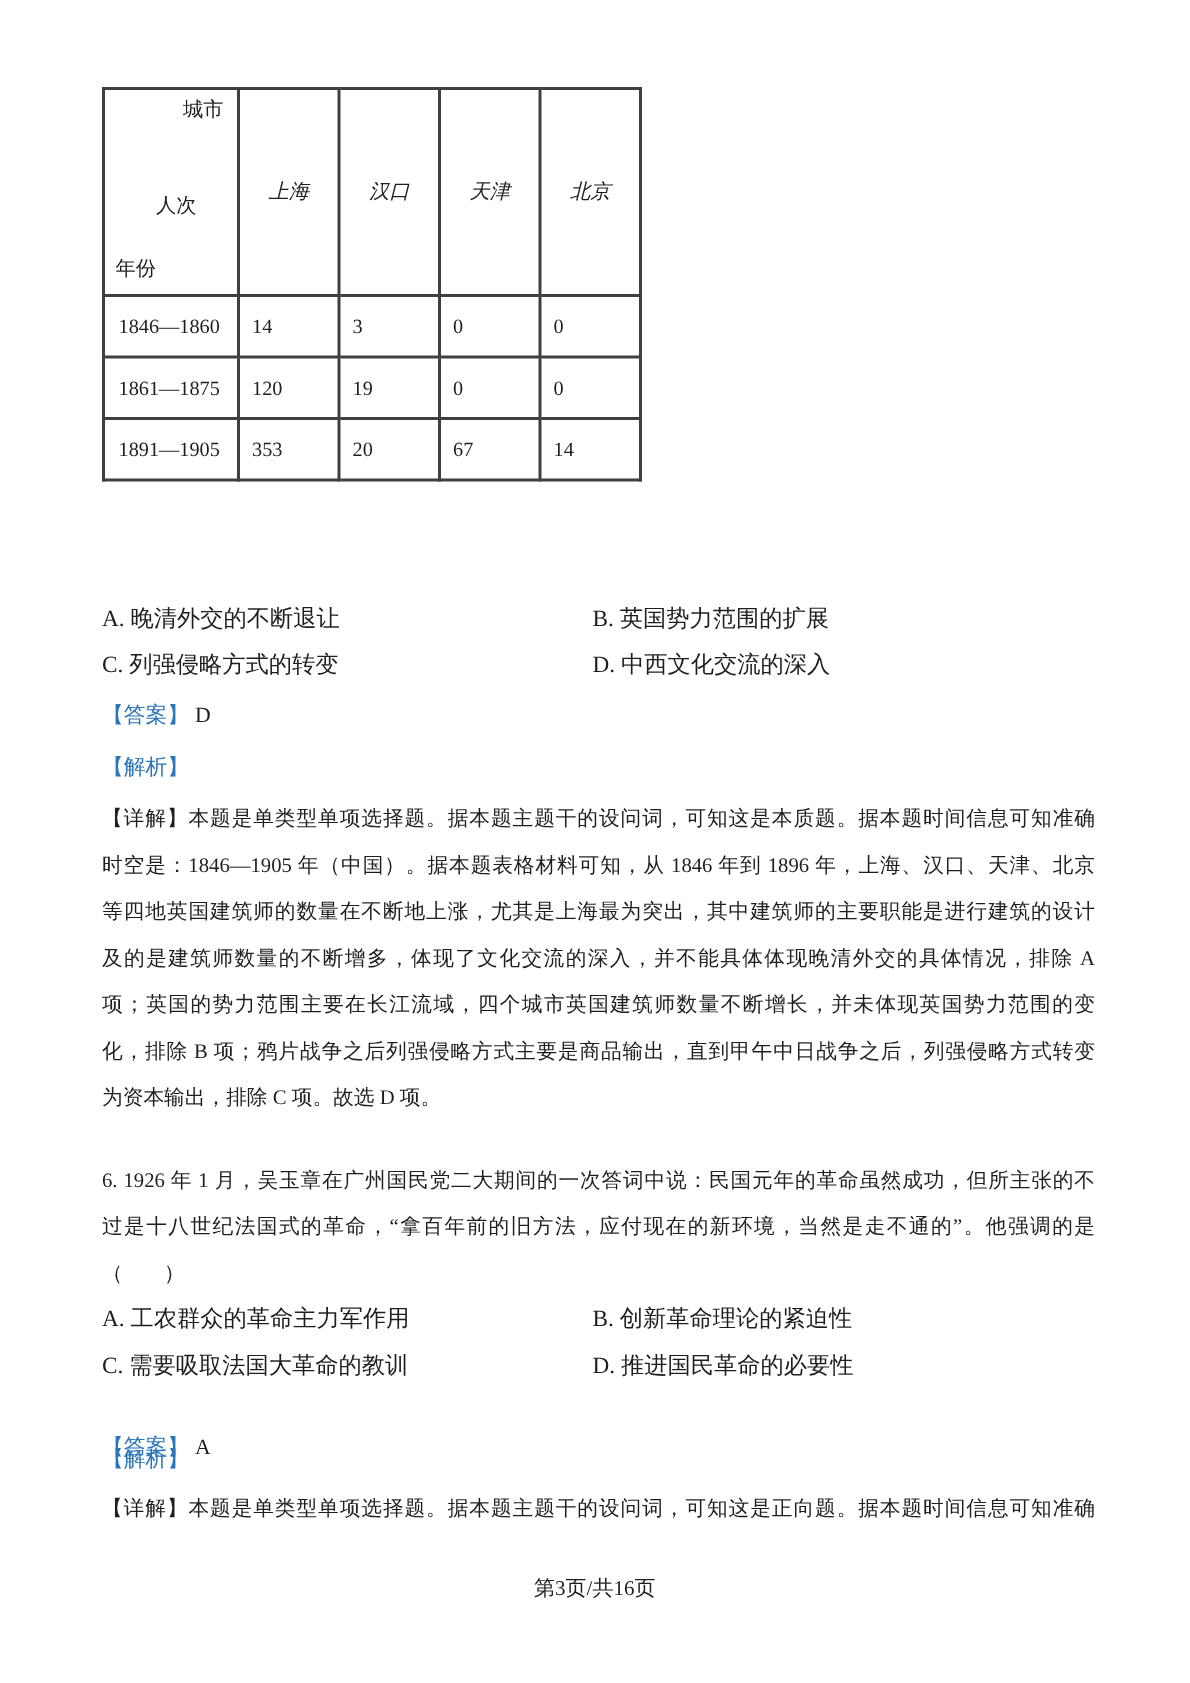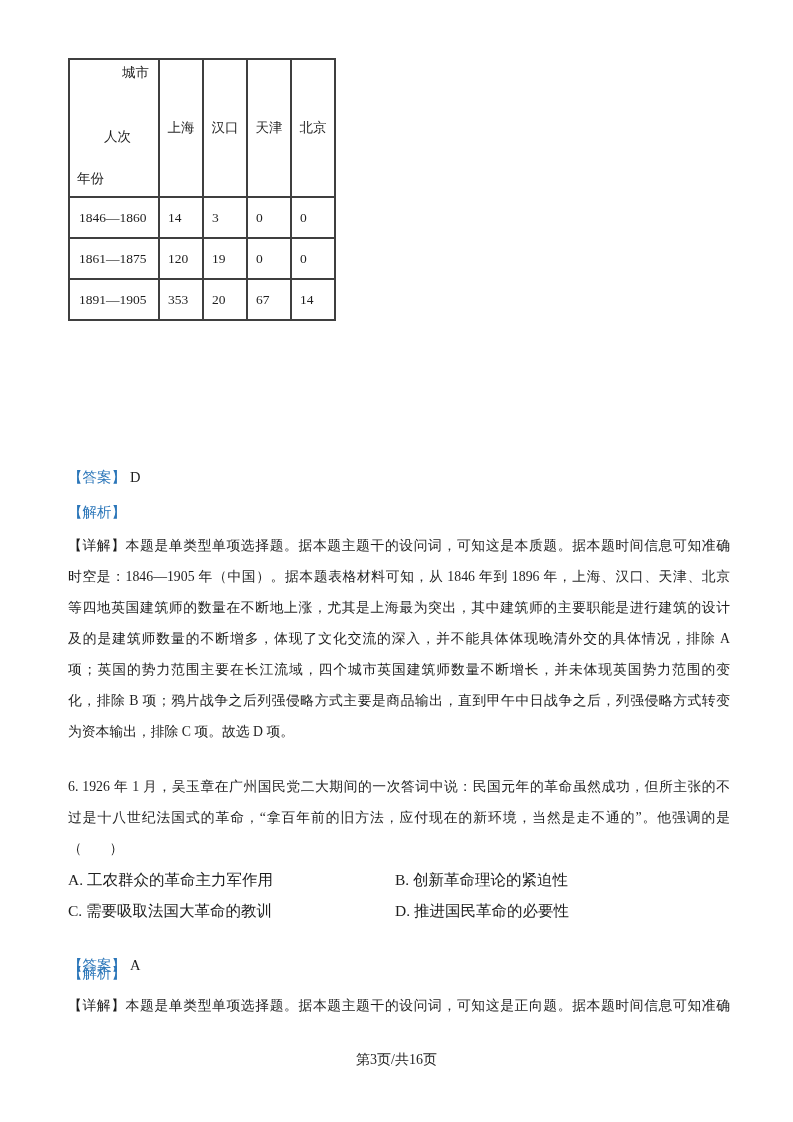--- a/index.html
+++ b/index.html
@@ -17,21 +17,21 @@
   .j { text-align:justify; text-align-last:justify; }
   .options { display:grid; grid-template-columns:327px 1fr; }
   .options .opt { height:31px; line-height:31px; font-size:15.5px; white-space:nowrap; }
   .ansline { height:31px; line-height:31px; font-size:14.5px; white-space:nowrap; }
   .blue { color:var(--accent,#2B76B9); }
   .ansv { margin-left:4px; }
 
   table.dt { position:absolute; left:68px; top:58px; border-collapse:collapse; table-layout:fixed; }
   table.dt td { border:2px solid #3f3f3f; font-size:13.5px; vertical-align:middle; }
   td.corner { width:90px; height:138px; position:relative; font-size:14px; }
-  td.colhead { width:44px; text-align:center; font-size:14px; }
+  td.colhead { width:67px; text-align:center; font-size:14px;font-style:italic; }
   td.pcell { height:41px; padding-left:9px; font-size:13.5px; }
   td.vcell { height:41px; padding-left:8px; font-size:13.5px; }
   .corner-top { position:absolute; top:4px; right:9px; }
   .corner-mid { position:absolute; top:68px; left:34px; }
   .corner-bot { position:absolute; bottom:8px; left:7px; }
 
   .footer {
     position:absolute; top:1044px; left:0; width:793px;
     height:31px; line-height:31px;
     text-align:center; font-size:14px; white-space:nowrap;
@@ -72,20 +72,26 @@
     <tr>
       <td class="pcell">1891—1905</td>
       <td class="vcell">353</td>
       <td class="vcell">20</td>
       <td class="vcell">67</td>
       <td class="vcell">14</td>
     </tr>
     </tbody>
   </table>
 
+  <div class="abs options" style="top:397px">
+    <div class="opt">A. 晚清外交的不断退让</div>
+    <div class="opt">B. 英国势力范围的扩展</div>
+    <div class="opt">C. 列强侵略方式的转变</div>
+    <div class="opt">D. 中西文化交流的深入</div>
+  </div>
 
   <div class="abs ansline" style="top:462px">
     <span class="blue">【答案】</span><span class="ansv">D</span>
   </div>
 
   <div class="abs ansline" style="top:497px">
     <span class="blue">【解析】</span>
   </div>
 
   <div class="abs" style="top:530px">

